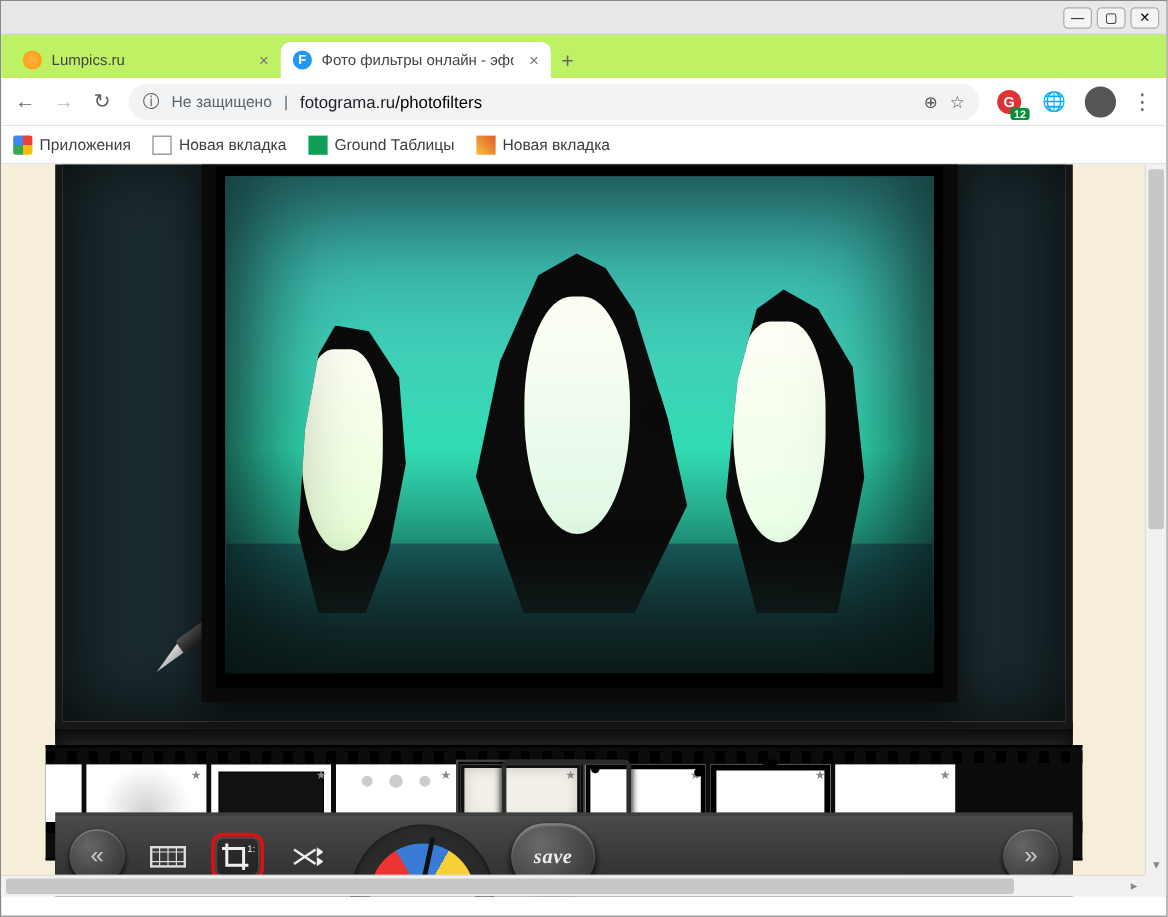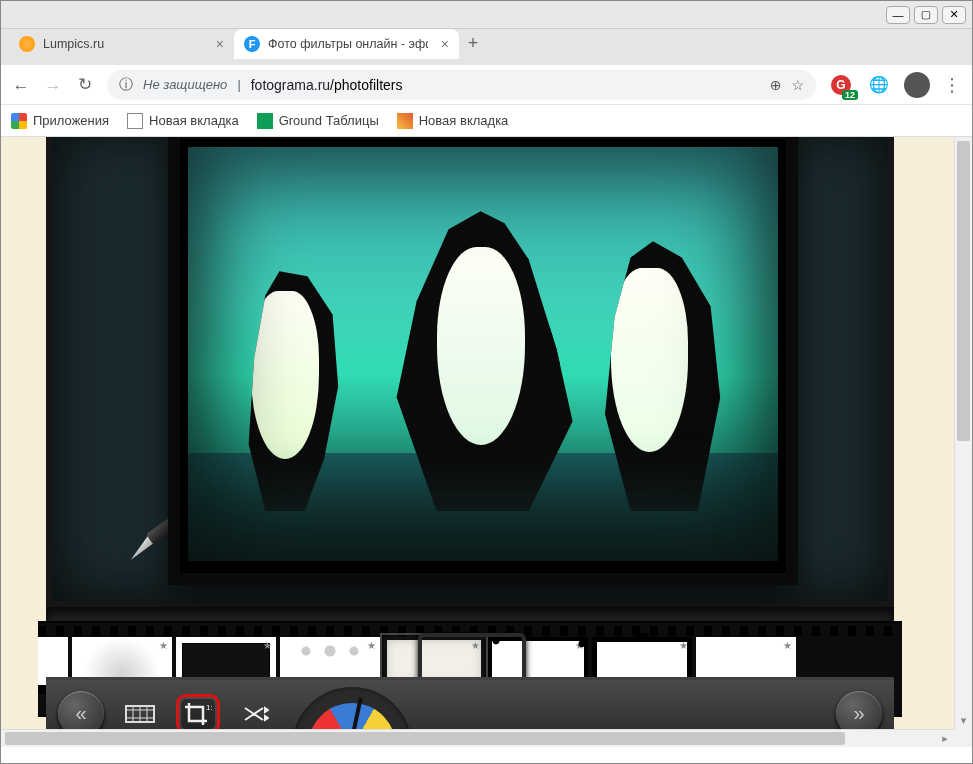--- a/index.html
+++ b/index.html
@@ -3,35 +3,35 @@
 <meta charset="utf-8">
 <style>
 * { box-sizing: border-box; margin: 0; padding: 0; }
 body { font-family: "Segoe UI", Arial, sans-serif; background: #fff; width: 973px; height: 764px; overflow: hidden; position: relative; border: 1px solid #888; }
 
 
 .win-titlebar { height: 28px; background: #e8e8e8; border-bottom: 1px solid #ccc; display: flex; justify-content: flex-end; align-items: center; padding-right: 6px; gap: 4px; }
 .win-btn { width: 24px; height: 18px; border: 1px solid #aaa; border-radius: 4px; background: #f4f4f4; display: flex; align-items: center; justify-content: center; font-size: 11px; cursor: pointer; }
 
 
-.tabstrip { height: 36px; background: #e5e5e5; display: flex; padding-left: 8px; }
+.tabstrip { height: 36px; background: #bef264; display: flex; align-items: flex-end; padding-left: 8px; }
 .tab { height: 30px; width: 225px; border-radius: 8px 8px 0 0; display: flex; align-items: center; padding: 0 10px; gap: 8px; font-size: 12.5px; color: #444; position: relative; }
 .tab.inactive { background: transparent; }
 .tab.active { background: #fff; }
 .tab .close { margin-left: auto; font-size: 14px; color: #777; }
 .tab-favicon { width: 16px; height: 16px; border-radius: 8px; }
 .tab-favicon.orange { background: radial-gradient(circle,#ffb347,#ff9a00); }
 .tab-favicon.blue { background: #2196f3; color:#fff; font-size:11px; font-weight:bold; text-align:center; line-height:16px; }
 .newtab { width: 28px; height: 28px; display: flex; align-items: center; justify-content: center; font-size: 18px; color: #666; }
 
 
 .addrrow { height: 40px; background: #fff; display: flex; align-items: center; padding: 0 10px; gap: 12px; border-bottom: 1px solid #e3e3e3; }
 .navicon { width: 20px; height: 20px; display: flex; align-items: center; justify-content: center; color: #5f6368; font-size: 17px; }
 .addrbar { flex: 1; height: 30px; background: #f1f3f4; border-radius: 15px; display: flex; align-items: center; padding: 0 12px; gap: 10px; font-size: 14px; color: #555; }
-.addrbar .secure { font-size: 13px; color: #5f6368; font-style: italic; }
+.addrbar .secure { font-size: 13px; color: #5f6368; }
 .addrbar .url { color: #202124; }
 .addrbar .url .path { color: #000000; }
 .ext-icon { width: 26px; height: 26px; display: flex; align-items: center; justify-content: center; font-size: 16px; }
 .avatar { width: 26px; height: 26px; border-radius: 13px; background: #555; }
 .menu-dots { width: 20px; font-size: 18px; color: #5f6368; text-align: center; }
 
 
 .bookbar { height: 32px; background: #fff; display: flex; align-items: center; padding: 0 10px; gap: 18px; font-size: 13px; color: #3c4043; border-bottom: 1px solid #ddd; }
 .bookitem { display: flex; align-items: center; gap: 6px; }
 .bkicon { width: 16px; height: 16px; }
@@ -280,20 +280,21 @@
         <div class="tool">
           <svg width="26" height="24" viewBox="0 0 26 24">
                 <path d="M2 6 L20 18 M22 18 l3 -2 l-3 -2 z M2 18 L20 6 M22 6 l3 2 l-3 2 z" fill="#eee" stroke="#eee" stroke-width="2"></path>
               </svg>
         </div>
         <div class="gauge">
           <div class="ring"></div>
               <div class="pie"></div>
               <div class="needle"></div>
         </div>
+        <div class="savebtn">save</div>
         <div class="spacer"></div>
         <div class="roundbtn">»</div>
       </div>
     </div>
 
   </div>
  </div>
 
   <div class="vscroll">
     <div class="thumb"></div>

